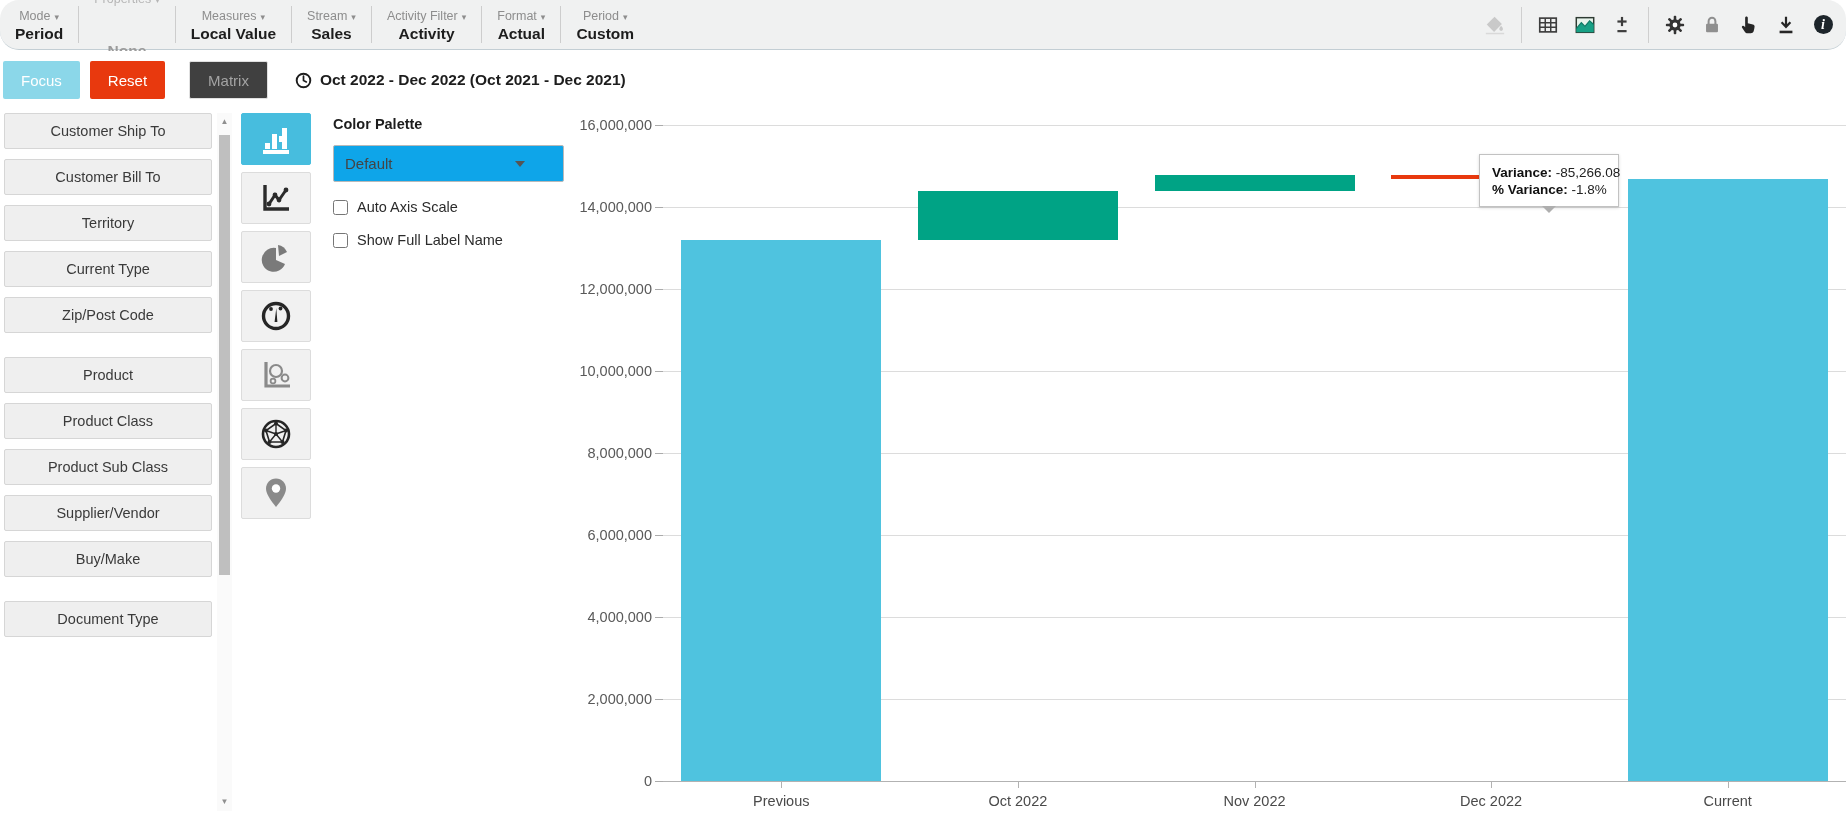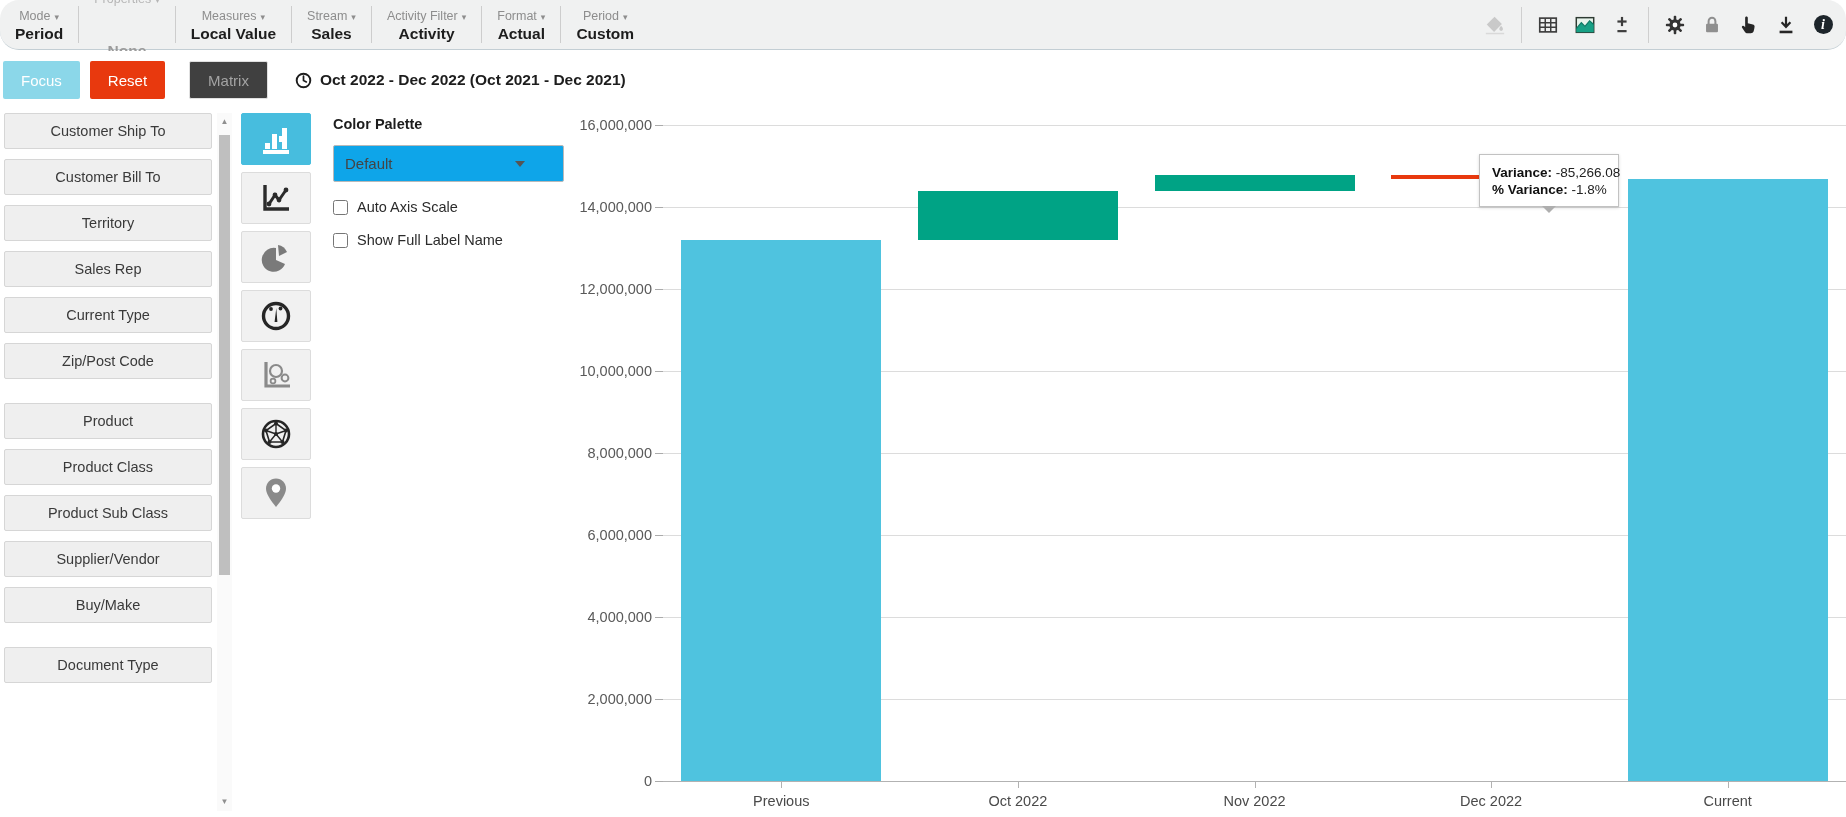--- a/index.html
+++ b/index.html
@@ -214,21 +214,20 @@
     <span>Oct 2022 - Dec 2022 (Oct 2021 - Dec 2021)</span>
   </div>
 </div>
 
 <div class="sidebar">
   <div>
       <div class="sb-group">
         <div class="sb-btn">Customer Ship To</div>
         <div class="sb-btn">Customer Bill To</div>
         <div class="sb-btn">Territory</div>
-        <div class="sb-btn">Sales Rep</div>
         <div class="sb-btn">Current Type</div>
         <div class="sb-btn">Zip/Post Code</div>
       </div>
       <div class="sb-group">
         <div class="sb-btn">Product</div>
         <div class="sb-btn">Product Class</div>
         <div class="sb-btn">Product Sub Class</div>
         <div class="sb-btn">Supplier/Vendor</div>
         <div class="sb-btn">Buy/Make</div>
       </div>

